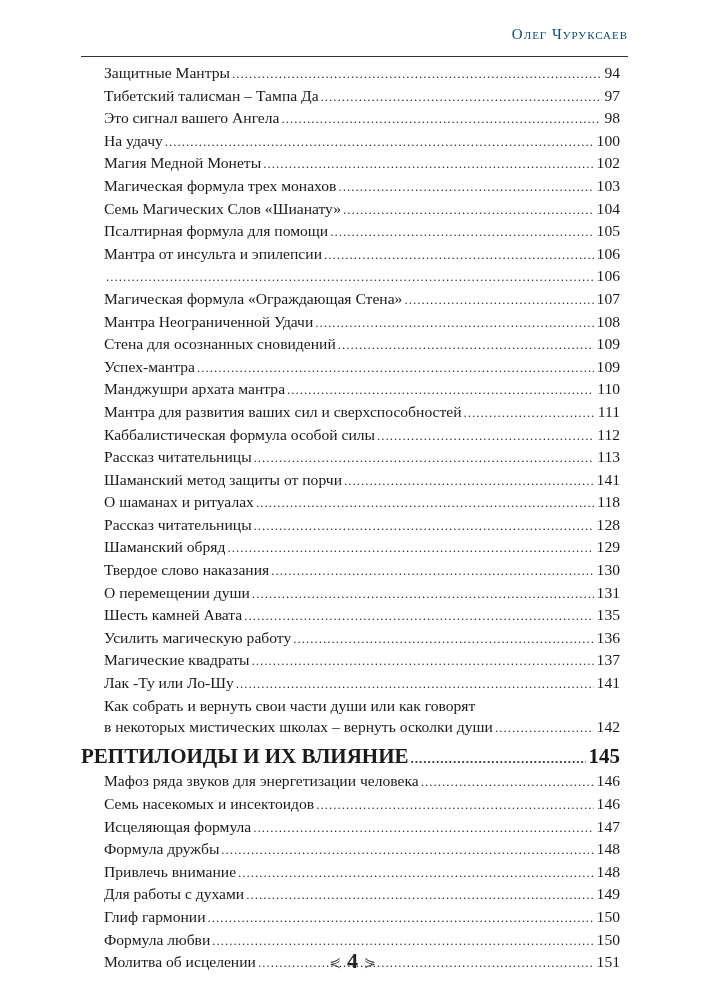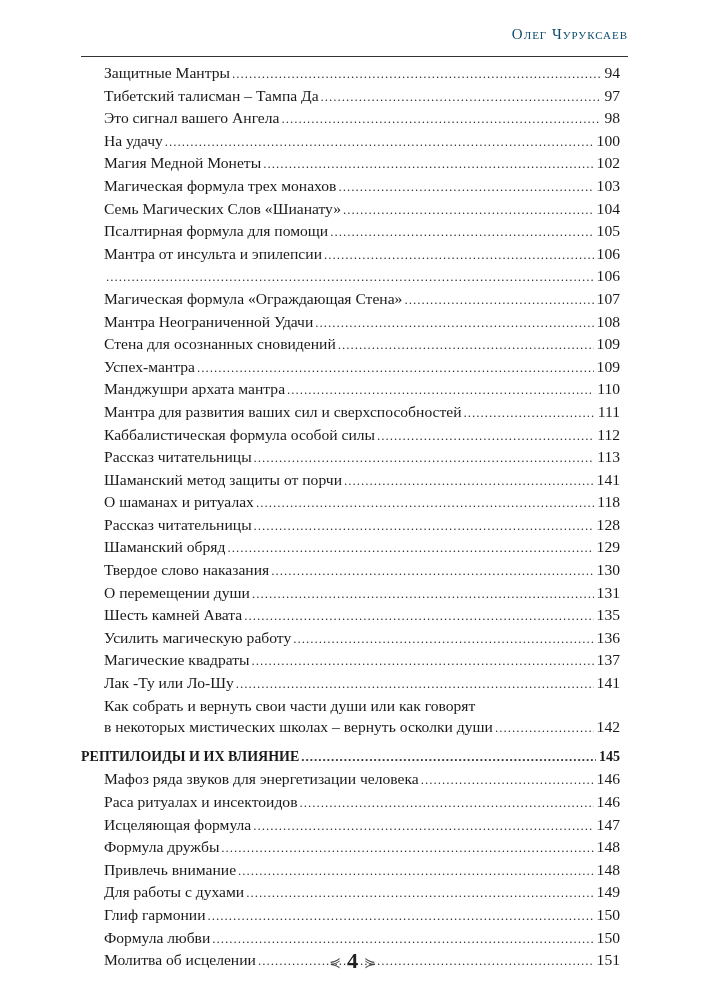--- a/index.html
+++ b/index.html
@@ -11,21 +11,21 @@
   .rule { position:absolute; top:56px; left:81px; width:547px; height:1px; background:#333; }
   .toc { position:absolute; top:62px; left:81px; width:539px;
          font-family:"Liberation Serif",serif; font-size:15.6px; line-height:21.6px; }
   .entry { display:flex; align-items:baseline; padding-left:23px; white-space:nowrap; }
   .entry .t { flex:0 0 auto; }
   .entry .dots { flex:1 1 auto; overflow:hidden; margin:0 3px 0 2px; letter-spacing:1px;
                  color:#333; font-size:13px; }
   .entry .dots::before { content:"................................................................................................................................................................................................................"; }
   .entry .p { flex:0 0 auto; text-align:right; }
   .entry.cont-first { display:block; }
-  .entry.heading { padding-left:0; font-weight:bold; font-size:14px; margin-top:7px; margin-bottom:1px; }
+  .entry.heading { padding-left:0; font-weight:bold; font-size:21px; margin-top:7px; margin-bottom:1px; }
   .entry.heading .dots { font-weight:bold; }
   .pagenum { position:absolute; top:948px; left:0; width:705px; text-align:center;
              font-family:"Liberation Serif",serif; font-size:22px; font-weight:bold; color:#222; }
   .orn { font-size:14px; font-weight:normal; color:#444; vertical-align:middle; margin:0 6px; }
 </style>
 </head>
 <body>
 
 <div class="running-head">Олег Чуруксаев</div>
 <div class="rule"></div>
@@ -188,21 +188,21 @@
     <span class="p">145</span>
   </div>
 
   <div id="sec2">
       <div class="entry">
         <span class="t">Мафоз ряда звуков для энергетизации человека</span>
         <span class="dots"></span>
         <span class="p">146</span>
       </div>
       <div class="entry">
-        <span class="t">Раса ритуалах и инсектоидов</span>
+        <span class="t">Семь насекомых и инсектоидов</span>
         <span class="dots"></span>
         <span class="p">146</span>
       </div>
       <div class="entry">
         <span class="t">Исцеляющая формула</span>
         <span class="dots"></span>
         <span class="p">147</span>
       </div>
       <div class="entry">
         <span class="t">Формула дружбы</span>

